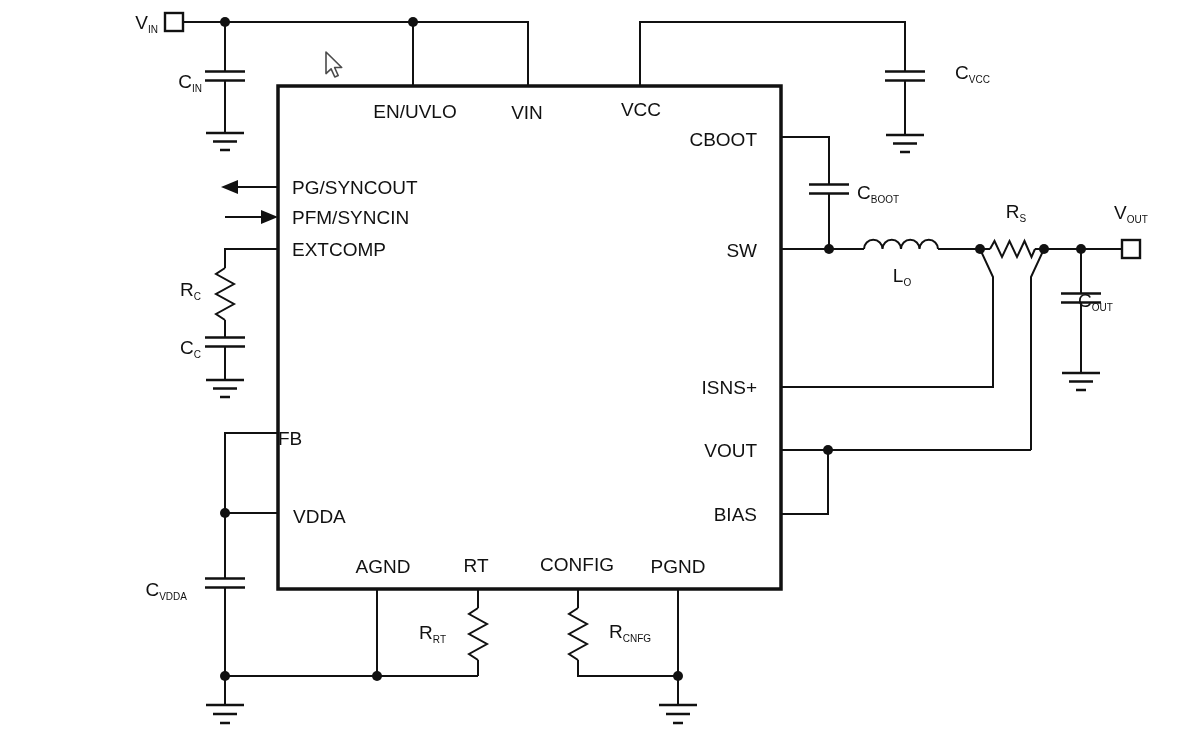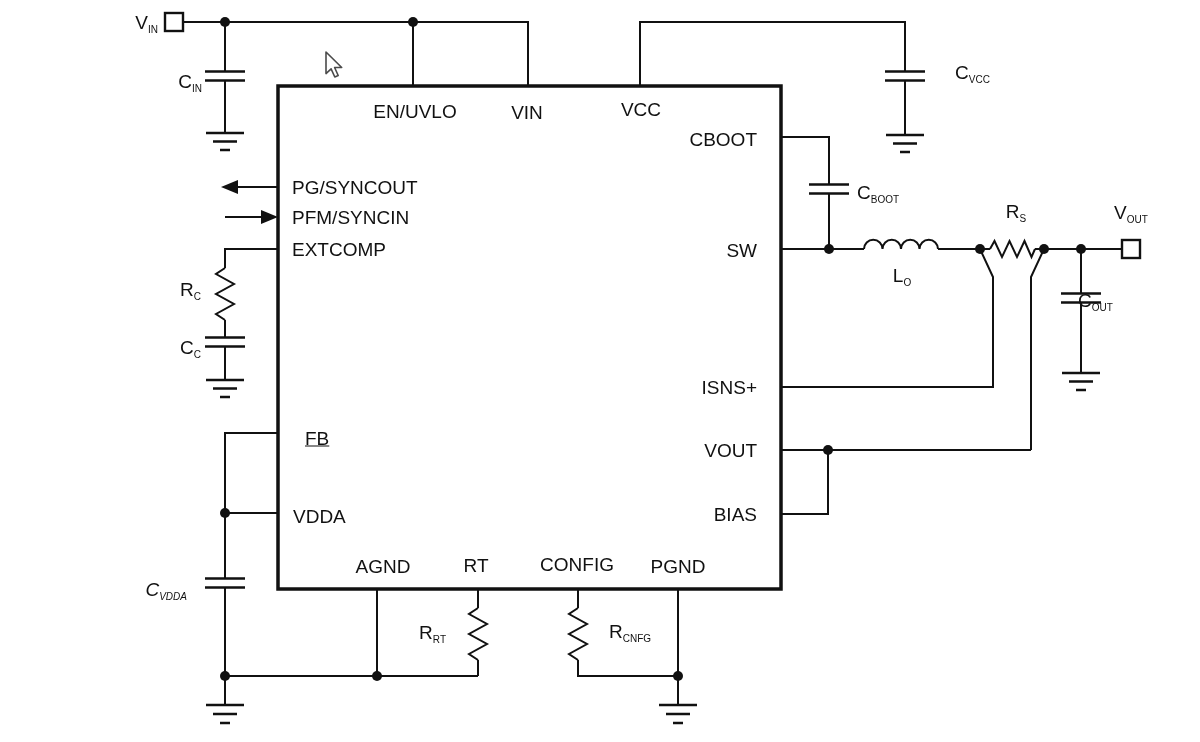--- a/index.html
+++ b/index.html
@@ -154,21 +154,21 @@
   <div class="lbl c" style="left:527px;top:112px;">VIN</div>
   <div class="lbl c" style="left:641px;top:109px;">VCC</div>
   <div class="lbl r" style="left:757px;top:139px;">CBOOT</div>
   <div class="lbl r" style="left:757px;top:250px;">SW</div>
   <div class="lbl r" style="left:757px;top:387px;">ISNS+</div>
   <div class="lbl r" style="left:757px;top:450px;">VOUT</div>
   <div class="lbl r" style="left:757px;top:514px;">BIAS</div>
   <div class="lbl l" style="left:292px;top:187px;">PG/SYNCOUT</div>
   <div class="lbl l" style="left:292px;top:217px;">PFM/SYNCIN</div>
   <div class="lbl l" style="left:292px;top:249px;">EXTCOMP</div>
-  <div class="lbl l" style="left:305px;top:438px;text-decoration:underline;">FB</div>
+  <div class="lbl l" style="left:278px;top:438px;">FB</div>
   <div class="lbl l" style="left:293px;top:516px;">VDDA</div>
   <div class="lbl c" style="left:383px;top:566px;">AGND</div>
   <div class="lbl c" style="left:476px;top:565px;">RT</div>
   <div class="lbl c" style="left:577px;top:564px;">CONFIG</div>
   <div class="lbl c" style="left:678px;top:566px;">PGND</div>
 
   <div class="lbl r" style="left:158px;top:22px;"><span>V</span><span class="sub">IN</span></div>
 
   <div class="lbl r" style="left:202px;top:81px;"><span>C</span><span class="sub">IN</span></div>
 
@@ -181,19 +181,19 @@
   <div class="lbl c" style="left:1131px;top:212px;"><span>V</span><span class="sub">OUT</span></div>
 
   <div class="lbl c" style="left:902px;top:275px;text-align:right;"><span>L</span><span class="sub">O</span></div>
 
   <div class="lbl l" style="left:1078px;top:300px;text-align:right;"><span>C</span><span class="sub">OUT</span></div>
 
   <div class="lbl r" style="left:201px;top:289px;"><span>R</span><span class="sub">C</span></div>
 
   <div class="lbl r" style="left:201px;top:347px;"><span>C</span><span class="sub">C</span></div>
 
-  <div class="lbl r" style="left:187px;top:589px;font-style:italic;"><span>C</span><span class="sub">VDDA</span></div>
+  <div class="lbl r" style="left:187px;top:589px;"><span>C</span><span class="sub">VDDA</span></div>
 
   <div class="lbl r" style="left:446px;top:632px;"><span>R</span><span class="sub">RT</span></div>
 
   <div class="lbl l" style="left:609px;top:631px;"><span>R</span><span class="sub">CNFG</span></div>
 
 </div>
 
 </body></html>

